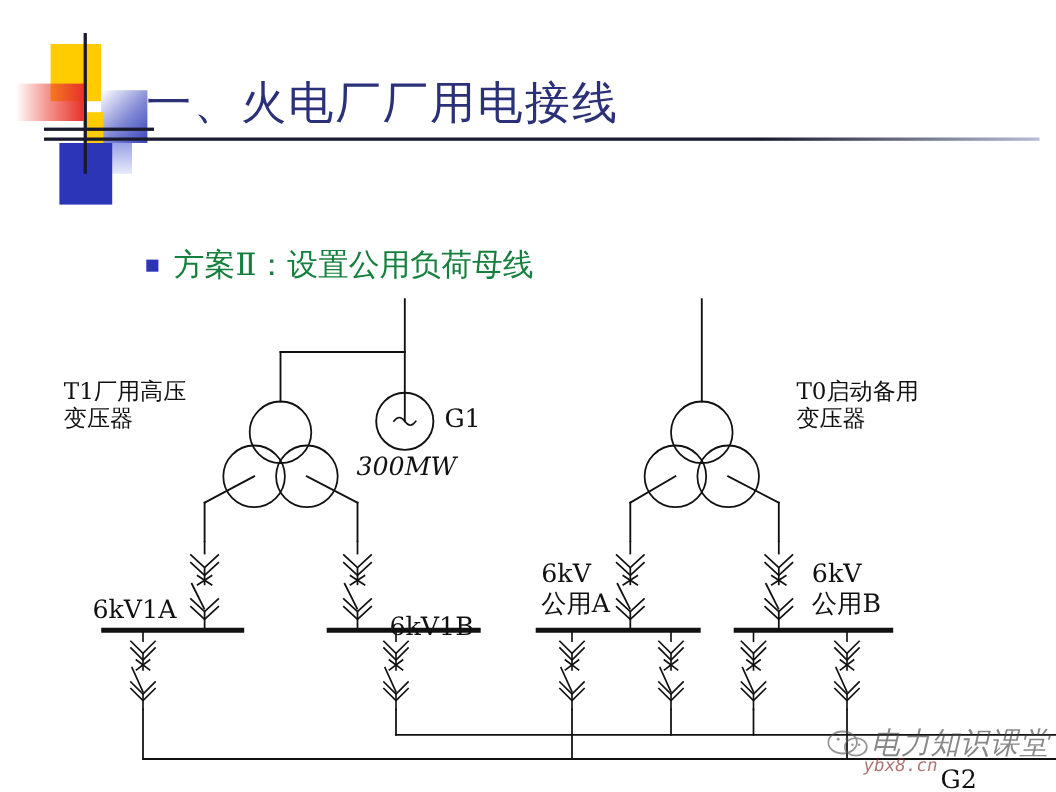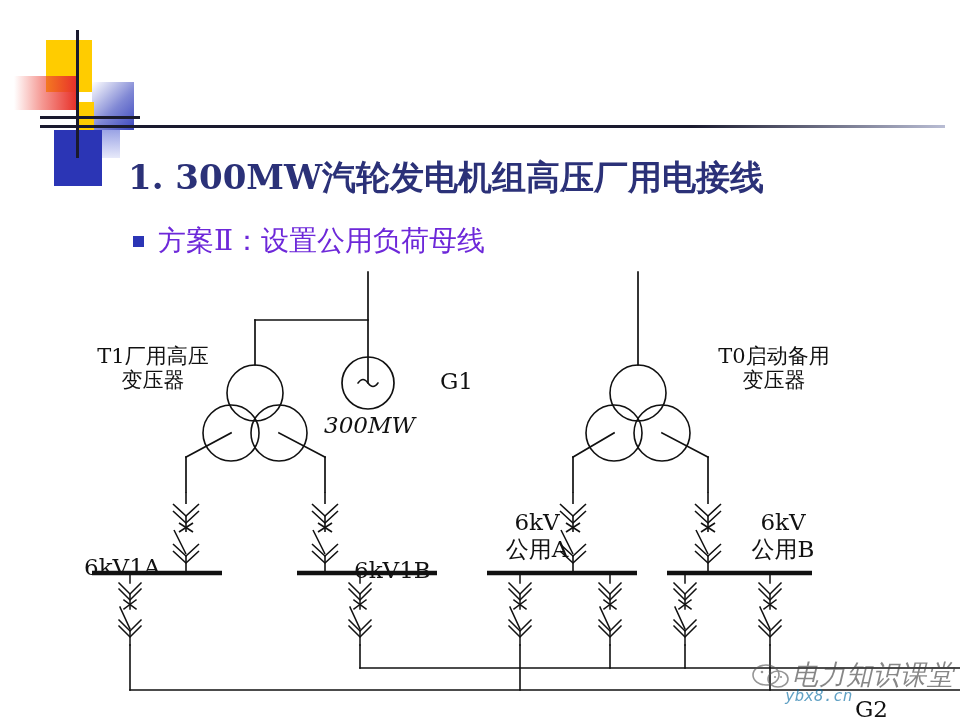--- a/index.html
+++ b/index.html
@@ -38,74 +38,73 @@
     white-space:nowrap;
   }
   .subtitle{
     position:absolute;left:128px;top:155px;
     font-size:34px;color:#2B3178;font-weight:bold;
     font-family:"DejaVu Serif", serif;
     white-space:nowrap;
   }
   .bulletrow{position:absolute;left:133px;top:222px;display:flex;align-items:center;gap:14px;}
   .bullet-sq{width:11px;height:11px;background:#2B35B5;display:block;}
-  .bullet-txt{font-size:28px;color:#6d28d9;font-family:"DejaVu Serif", serif;white-space:nowrap;}
+  .bullet-txt{font-size:28px;color:#15803d;font-family:"DejaVu Serif", serif;white-space:nowrap;}
 
   
   #diagram{position:absolute;left:0;top:0;width:960px;height:720px;}
 
   
   .dlabel{
     position:absolute;
     font-family:"DejaVu Serif", serif;
     color:#111111;
     font-size:21px;
     line-height:1.16;
     white-space:pre;
-    text-align:center;
   }
   .dlabel.big{font-size:23px;}
 
   
   .watermark{
     position:absolute;left:752px;top:658px;width:205px;height:52px;
     opacity:.62;
     font-style:italic;
   }
   .wm-cn{
     position:absolute;left:40px;top:0px;
     font-family:"DejaVu Sans", sans-serif;
     font-size:26px;color:#3f3f3f;letter-spacing:1px;white-space:nowrap;
     transform:scaleY(1.05);
   }
   .wm-url{
     position:absolute;left:33px;top:28px;
     font-family:"DejaVu Sans Mono", monospace;
-    font-size:16px;color:#0369a1;white-space:nowrap;
+    font-size:16px;color:#7f1d1d;white-space:nowrap;
   }
   .wm-logo{position:absolute;left:0px;top:4px;width:38px;height:26px;}
 </style>
 </head>
 <body>
 
 <div id="slide">
 
   <div class="deco">
     <i class="yellow"></i>
     <i class="redgrad"></i>
     <i class="bluegrad"></i>
     <i class="bluegrad2"></i>
     <i class="yellow2"></i>
     <i class="blue"></i>
     <i class="vbar"></i>
     <i class="hbar"></i>
   </div>
   <div class="rule"></div>
 
-  <div class="subtitle">1. 300MW汽轮发电机组高压厂用电接线</div>
+  <div class="title">一、火电厂厂用电接线</div>
   <div class="bulletrow">
     <span class="bullet-sq"></span>
     <span class="bullet-txt">方案Ⅱ：设置公用负荷母线</span>
   </div>
 
   <svg id="diagram" viewBox="0 0 960 720">
     <defs>
       <g id="sw">
 
         <line x1="0" y1="0" x2="0" y2="12" stroke="#111" stroke-width="1.6"></line>
@@ -223,26 +222,26 @@
       <line x1="770" y1="645" x2="770" y2="690"></line>
 
       <line x1="360" y1="668" x2="960" y2="668"></line>
 
       <line x1="130" y1="690" x2="960" y2="690"></line>
     </g>
   </svg>
 
   <div class="dlabel" style="left:58px;top:344px;width:190px;"><span>T1厂用高压</span><br><span>变压器</span></div>
 
-  <div class="dlabel" style="left:674px;top:344px;width:200px;"><span>T0启动备用</span><br><span>变压器</span></div>
-
-  <div class="dlabel big" style="left:404px;top:368px;margin-left:36px;">G1</div>
+  <div class="dlabel" style="left:724px;top:344px;width:200px;"><span>T0启动备用</span><br><span>变压器</span></div>
+
+  <div class="dlabel big" style="left:404px;top:368px;">G1</div>
   <div class="dlabel big" style="left:324px;top:412px;font-style:italic;">300MW</div>
 
-  <div class="dlabel big" style="left:84px;top:554px;">6kV1A</div>
+  <div class="dlabel big" style="left:84px;top:542px;">6kV1A</div>
   <div class="dlabel big" style="left:354px;top:557px;">6kV1B</div>
 
   <div class="dlabel big" style="left:492px;top:509px;width:90px;"><span>6kV</span><br><span>公用A</span></div>
 
   <div class="dlabel big" style="left:738px;top:509px;width:90px;"><span>6kV</span><br><span>公用B</span></div>
 
   <div class="dlabel big" style="left:855px;top:696px;">G2</div>
 
   <div class="watermark">
     <svg class="wm-logo" viewBox="0 0 38 26">

